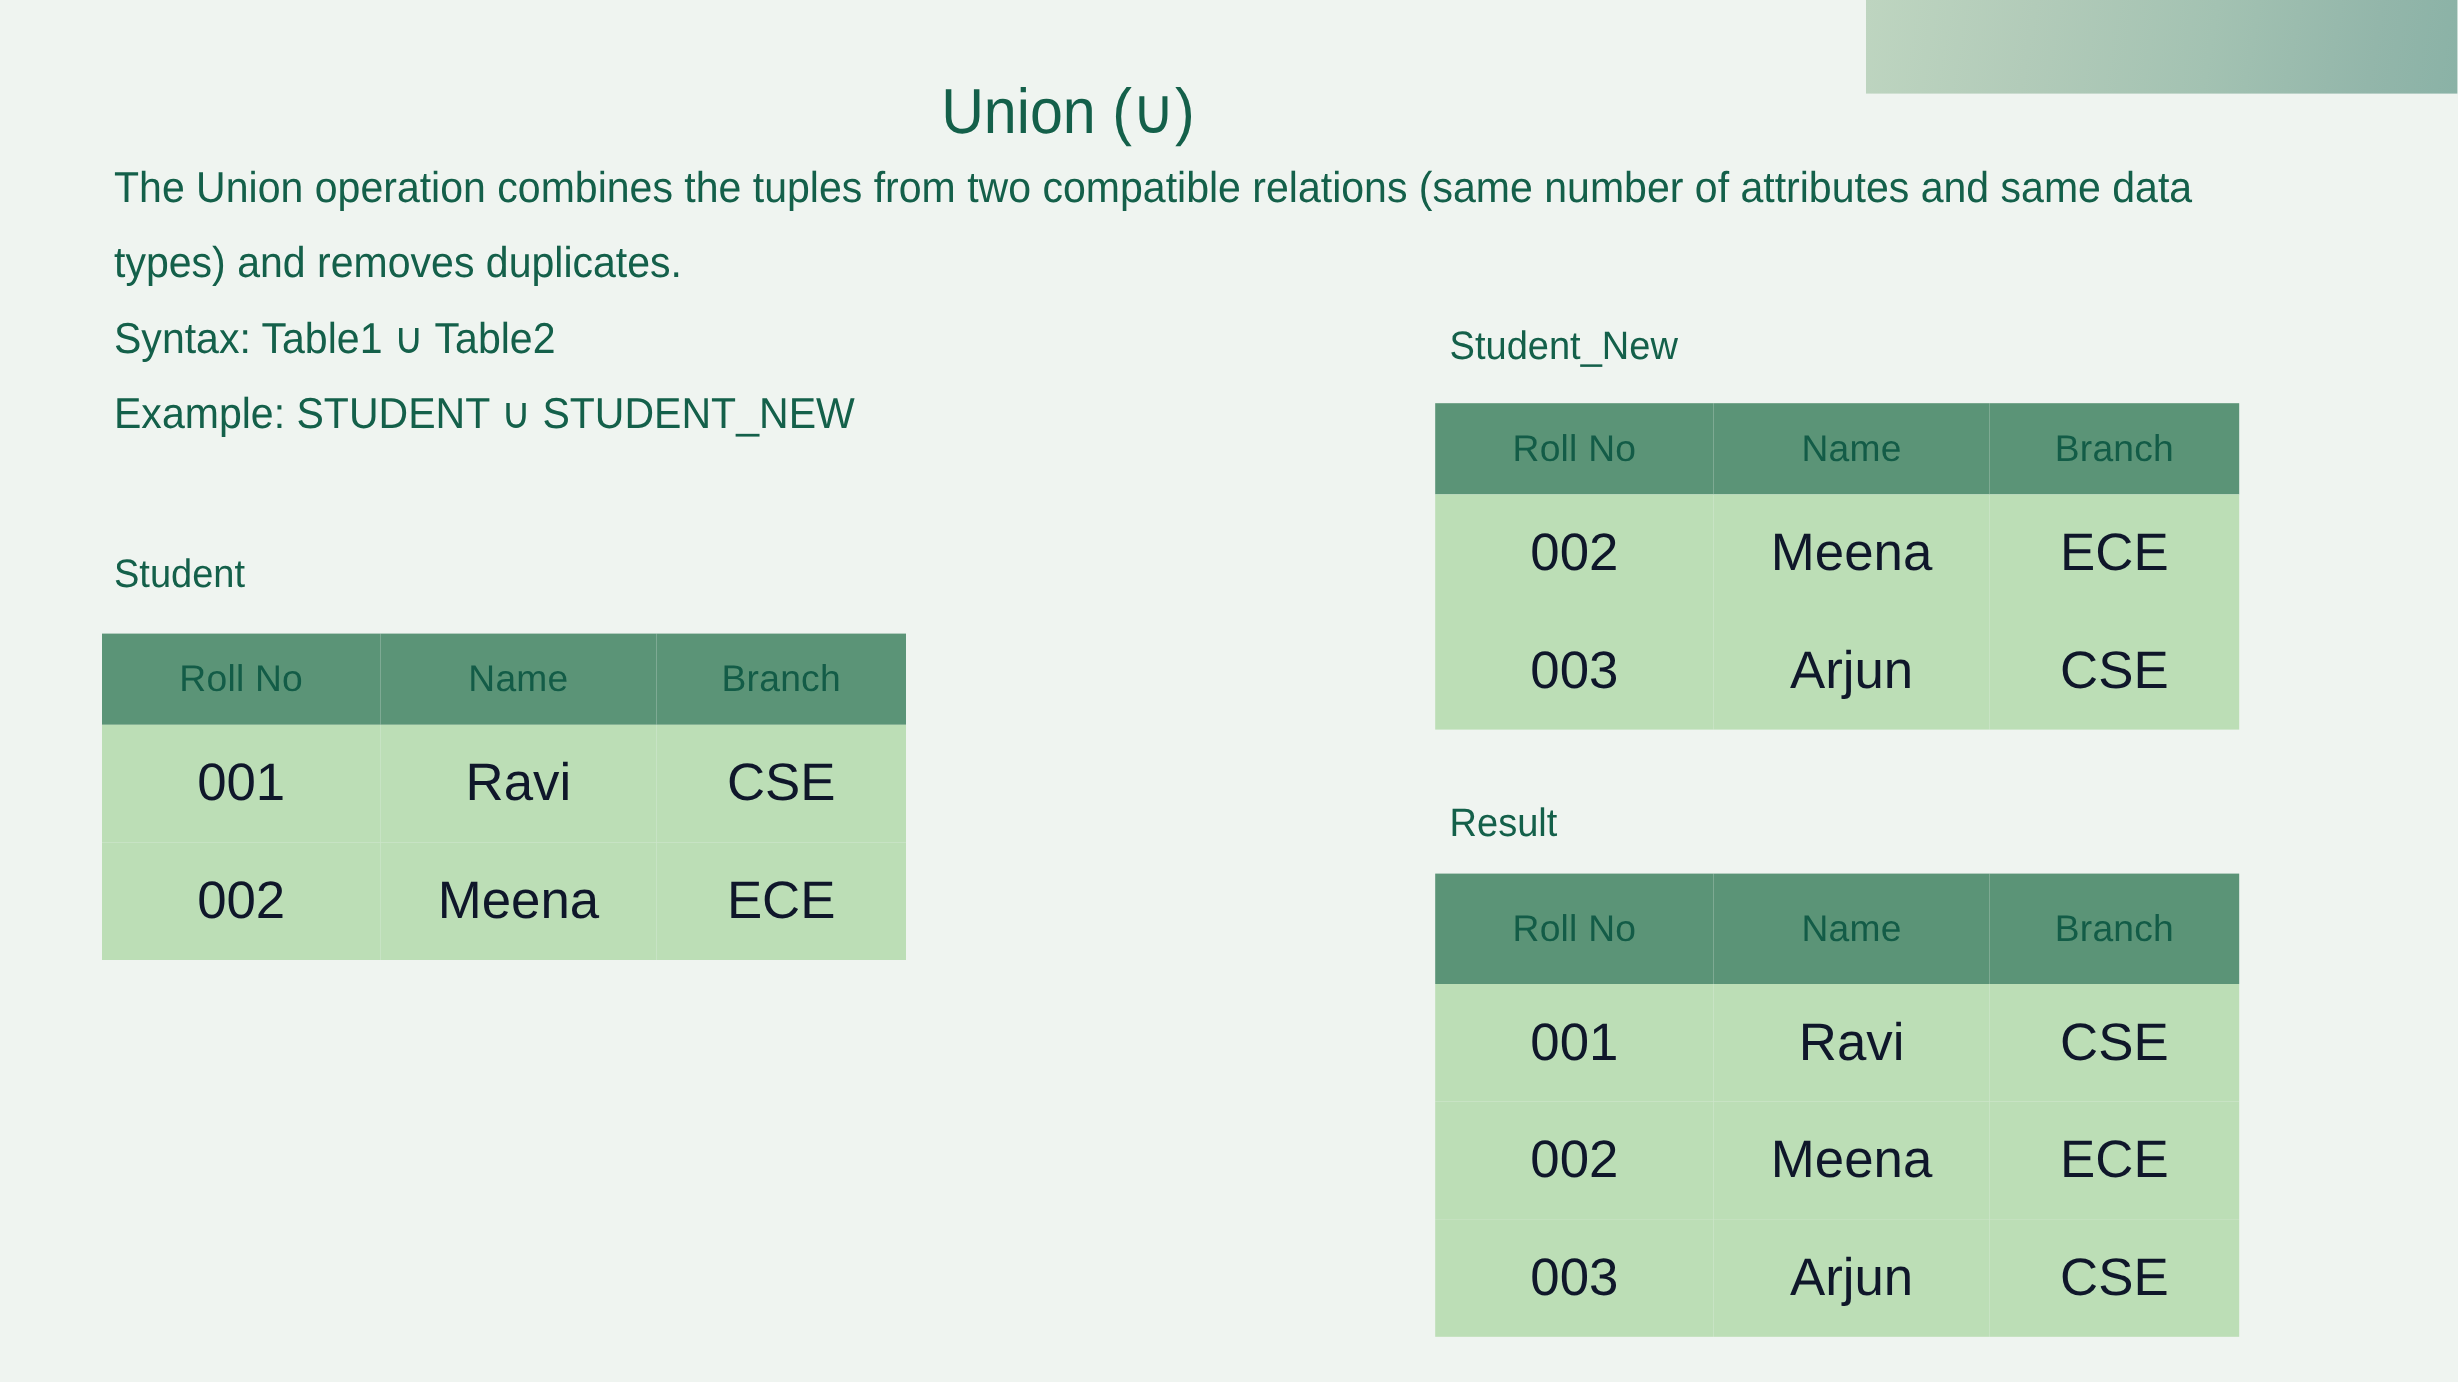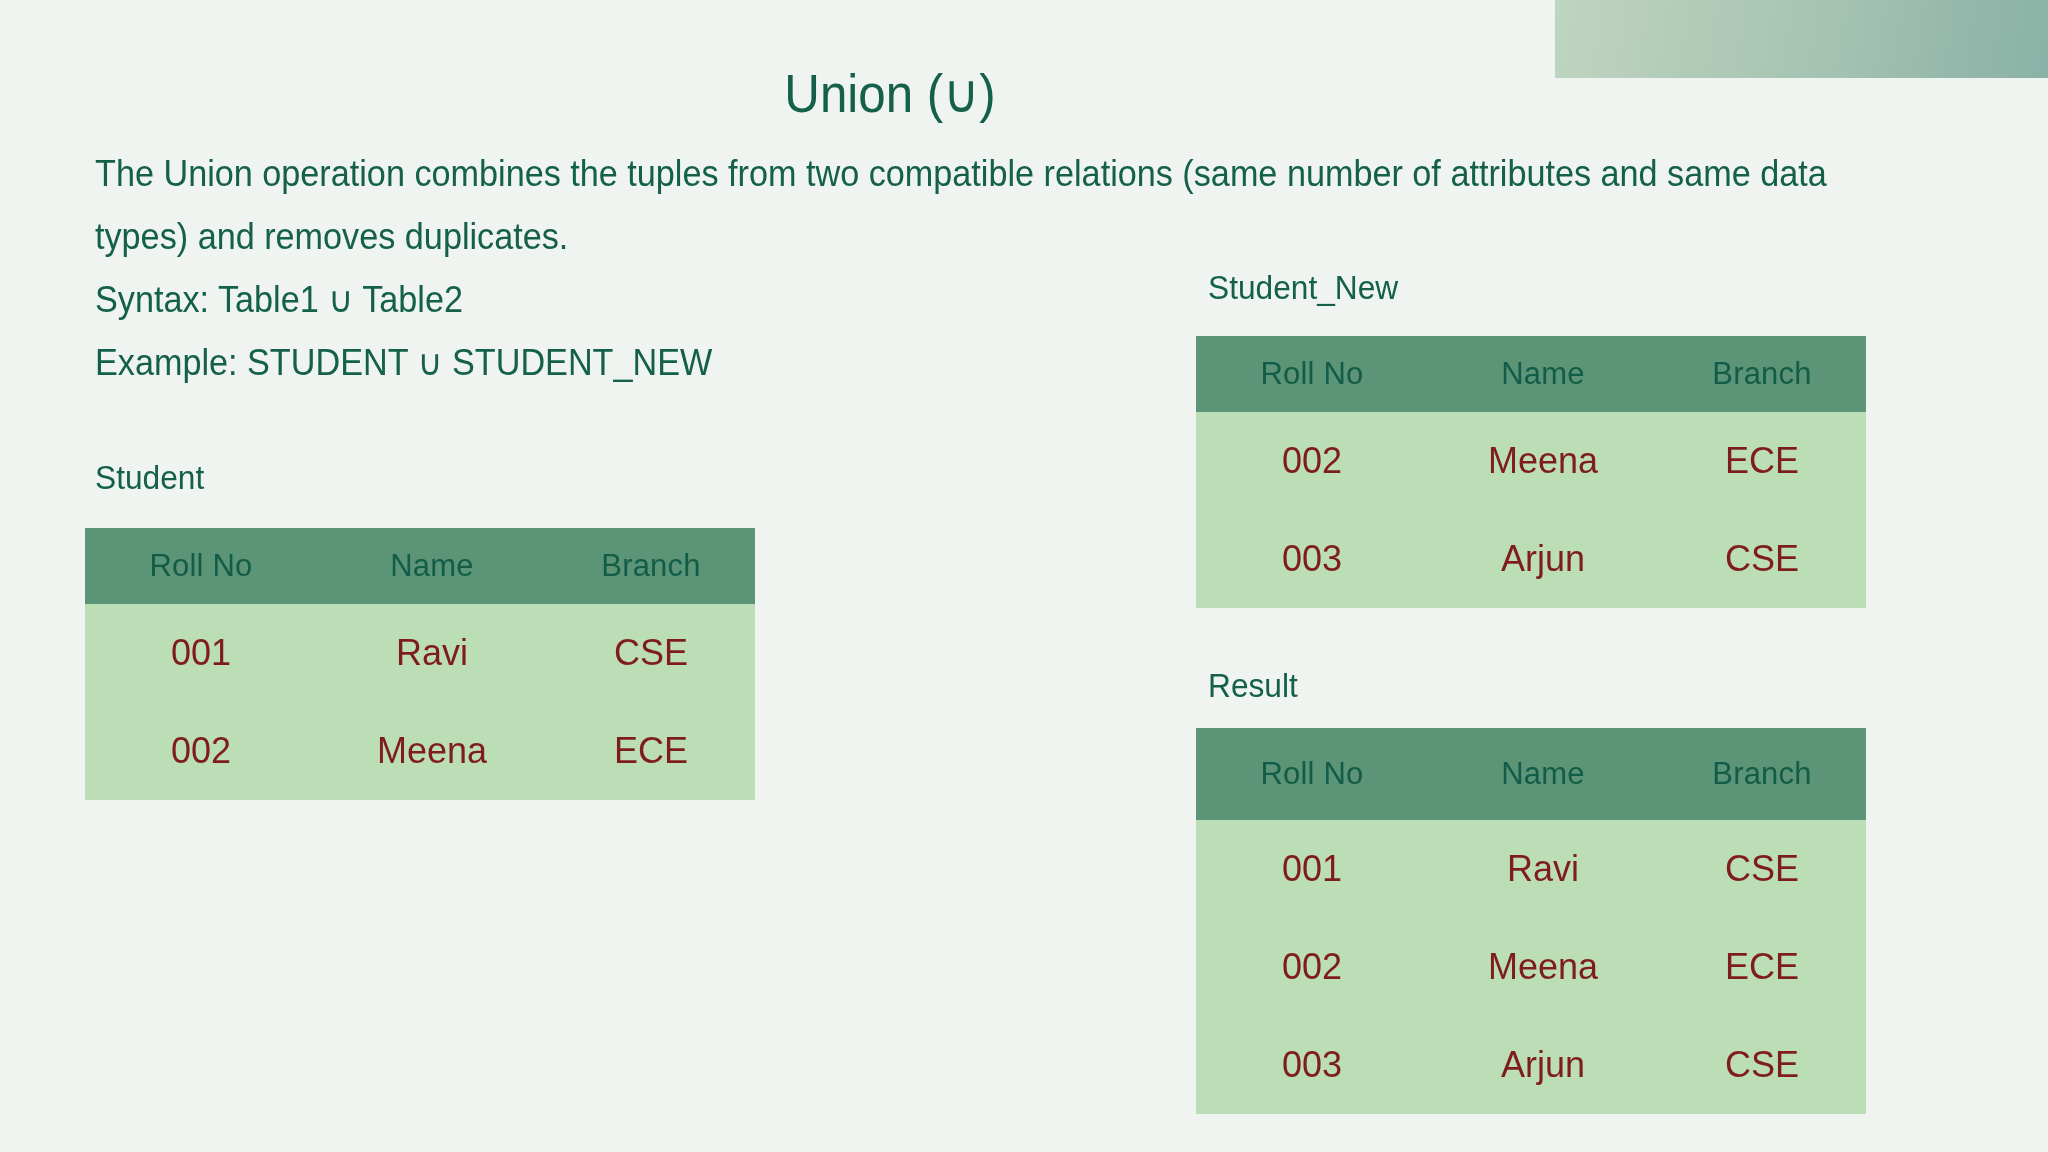--- a/index.html
+++ b/index.html
@@ -48,21 +48,21 @@
     font-family: "Liberation Sans", sans-serif;
     transform: scaleX(0.93);
     transform-origin: center top;
     white-space: nowrap;
   }
 
   
   .body-block {
     position: absolute;
     left: 95px;
-    top: 142px;
+    top: 124px;
     width: 1910px;
     color: #14604a;
     font-family: "Liberation Sans", sans-serif;
     font-size: 36px;
     line-height: 63px;
     font-weight: 400;
   }
   .body-block .ln {
     display: block;
     white-space: nowrap;
@@ -99,22 +99,22 @@
   }
   .tbl thead th {
     background: #5b9477;
     color: #135c47;
     font-size: 31px;
     font-weight: normal;
     letter-spacing: 0.2px;
   }
   .tbl tbody td {
     background: #bcdeb6;
-    color: #7f1d1d;
-    font-size: 36px;
+    color: #0f172a;
+    font-size: 44px;
     font-weight: 400;
   }
 
   
   #tbl-student { left: 85px; top: 528px; width: 670px; }
   #tbl-student thead th { height: 76px; }
   #tbl-student tbody td { height: 98px; }
 
   
   #tbl-student-new { left: 1196px; top: 336px; width: 670px; }

